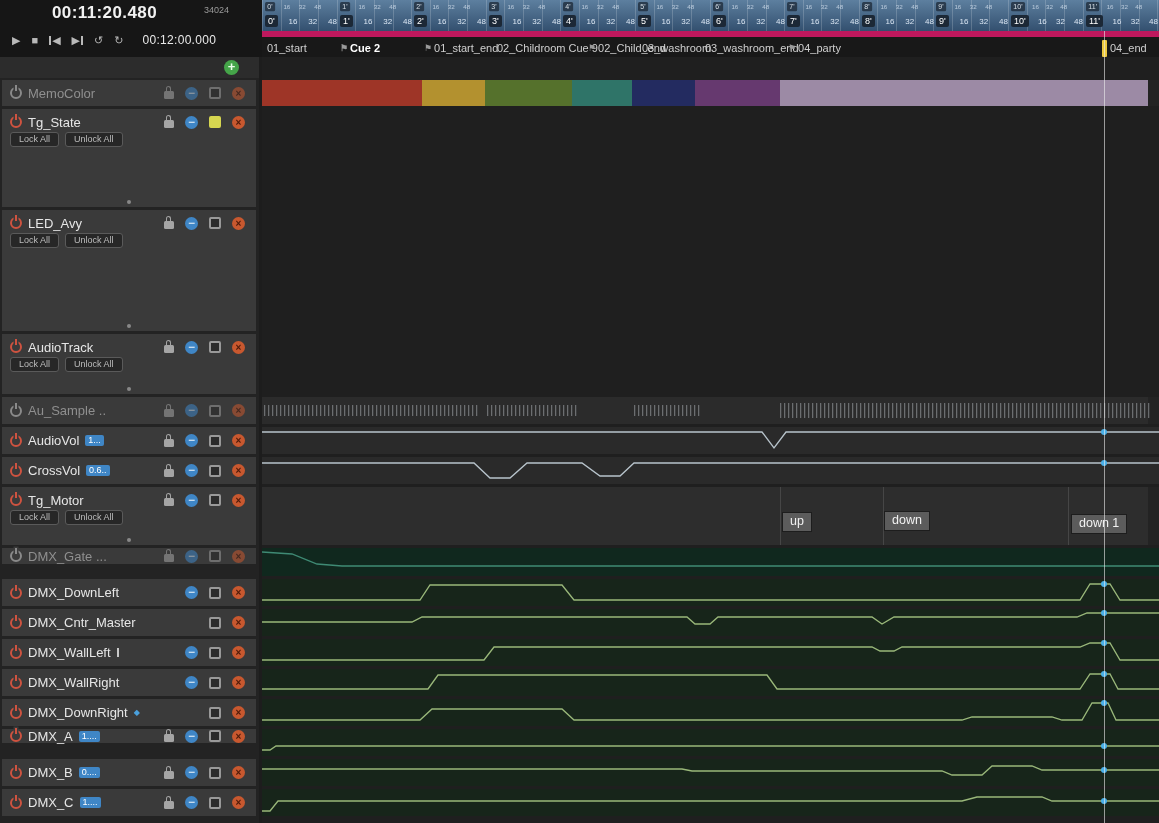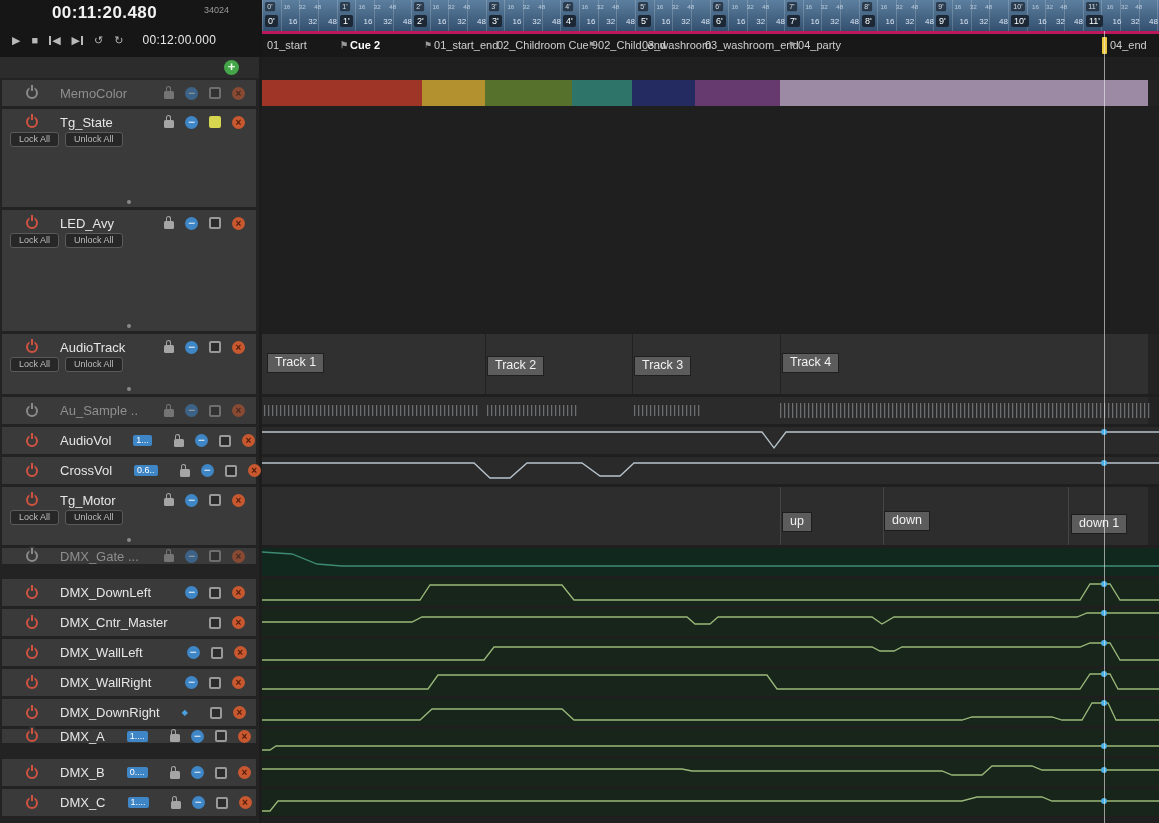--- a/index.html
+++ b/index.html
@@ -22,33 +22,33 @@
          background-color:#44648a;overflow:hidden;}
   .ruler-ticks{position:absolute;inset:0;
      background:repeating-linear-gradient(90deg,rgba(255,255,255,.18) 0 1px,transparent 1px 18.65px);}
   .rg{position:absolute;display:flex;align-items:center;width:72px;justify-content:space-between;}
   .rg-sm{top:2px;transform:scale(.78);transform-origin:left top;opacity:.75;}
   .rg-lg{top:15px;}
   .mchip{background:#1c2836;border-radius:2px;color:#fff;font-size:9px;padding:0 3px;line-height:12px;}
   .rsub{font-size:8px;color:#d9e5f2;}
 
   
-  .cuebar{left:262px;top:31px;width:897px;height:26px;background:#181818;border-top:3px solid #be185d;overflow:hidden;}
+  .cuebar{left:262px;top:31px;width:897px;height:26px;background:#181818;border-top:6px solid #be185d;overflow:hidden;}
   .cue{position:absolute;top:5px;display:flex;align-items:center;gap:2px;font-size:11px;color:#cfcfcf;white-space:nowrap;}
   .cue .flag{font-size:9px;color:#9a9a9a;}
   .cue-b{font-weight:bold;color:#fff;}
   .ymark{position:absolute;left:840px;top:3px;width:5px;height:17px;background:#ecc93f;border-radius:1px;}
 
   
   .sidebar{left:0;top:57px;width:259px;height:766px;background:#232323;}
   .sb-header{position:absolute;left:0;top:0;width:259px;height:21px;background:#2c2c2c;}
   .plus{position:absolute;right:20px;top:3px;width:15px;height:15px;border-radius:50%;background:#45a549;
         color:#eaffea;font-size:13px;line-height:14px;text-align:center;font-weight:bold;}
   .sb-row{position:absolute;left:2px;width:254px;background:#3a3a3a;}
-  .sb-line{display:flex;align-items:center;gap:22px;height:26px;padding:0 11px 0 24px;}
+  .sb-line{display:flex;align-items:center;gap:6px;height:26px;padding:0 11px 0 8px;}
   .sb-simple .sb-line{height:100%;}
   .sb-icons{margin-left:auto;display:flex;align-items:center;gap:11px;}
   .sb-name{font-size:13px;color:#e6e6e6;white-space:nowrap;}
   .dim .sb-name{color:#8f8f8f;}
   .dim .sb-icons{opacity:.55;}
   .dim .pwr{border-color:#8a8a8a;}
   .dim .pwr:after{background:#8a8a8a;}
   .pwr{width:12px;height:12px;min-width:12px;border:2px solid #cf5340;border-radius:50%;
        position:relative;box-sizing:border-box;}
   .pwr:after{content:"";position:absolute;left:50%;top:-4px;transform:translateX(-50%);
@@ -546,30 +546,20 @@
       <div class="seg" style="left: 160px; width: 63px; background: rgb(179, 145, 47);"></div>
       <div class="seg" style="left: 223px; width: 87px; background: rgb(85, 113, 44);"></div>
       <div class="seg" style="left: 310px; width: 60px; background: rgb(47, 116, 104);"></div>
       <div class="seg" style="left: 370px; width: 63px; background: rgb(35, 43, 96);"></div>
       <div class="seg" style="left: 433px; width: 85px; background: rgb(102, 57, 111);"></div>
       <div class="seg" style="left: 518px; width: 368px; background: rgb(156, 138, 165);"></div>
     </div>
 
 
 
-    <div class="tl-row" style="top:277px;height:60px">
-      <div class="fill" style="background:#303030"></div>
-      <div class="vline" style="left:223px;background:rgba(0,0,0,.3)"></div>
-      <div class="vline" style="left:370px;background:rgba(0,0,0,.3)"></div>
-      <div class="vline" style="left:518px;background:rgba(0,0,0,.3)"></div>
-      <div class="chip" style="left:6px;top:20px">Track 1</div>
-      <div class="chip" style="left:226px;top:23px">Track 2</div>
-      <div class="chip" style="left:373px;top:23px">Track 3</div>
-      <div class="chip" style="left:521px;top:20px">Track 4</div>
-    </div>
 
     <div class="tl-row" style="top:340px;height:27px">
       <div class="fill" style="background:#2b2b2b"></div>
       <div class="wave" style="left:2px;width:216px"></div>
       <div class="wave" style="left:225px;width:92px"></div>
       <div class="wave" style="left:372px;width:66px"></div>
       <div class="wave" style="left:518px;width:372px;top:6px;height:15px"></div>
     </div>
 
     <div class="tl-row" style="top:370px;height:27px;background:#2a2a2a">

